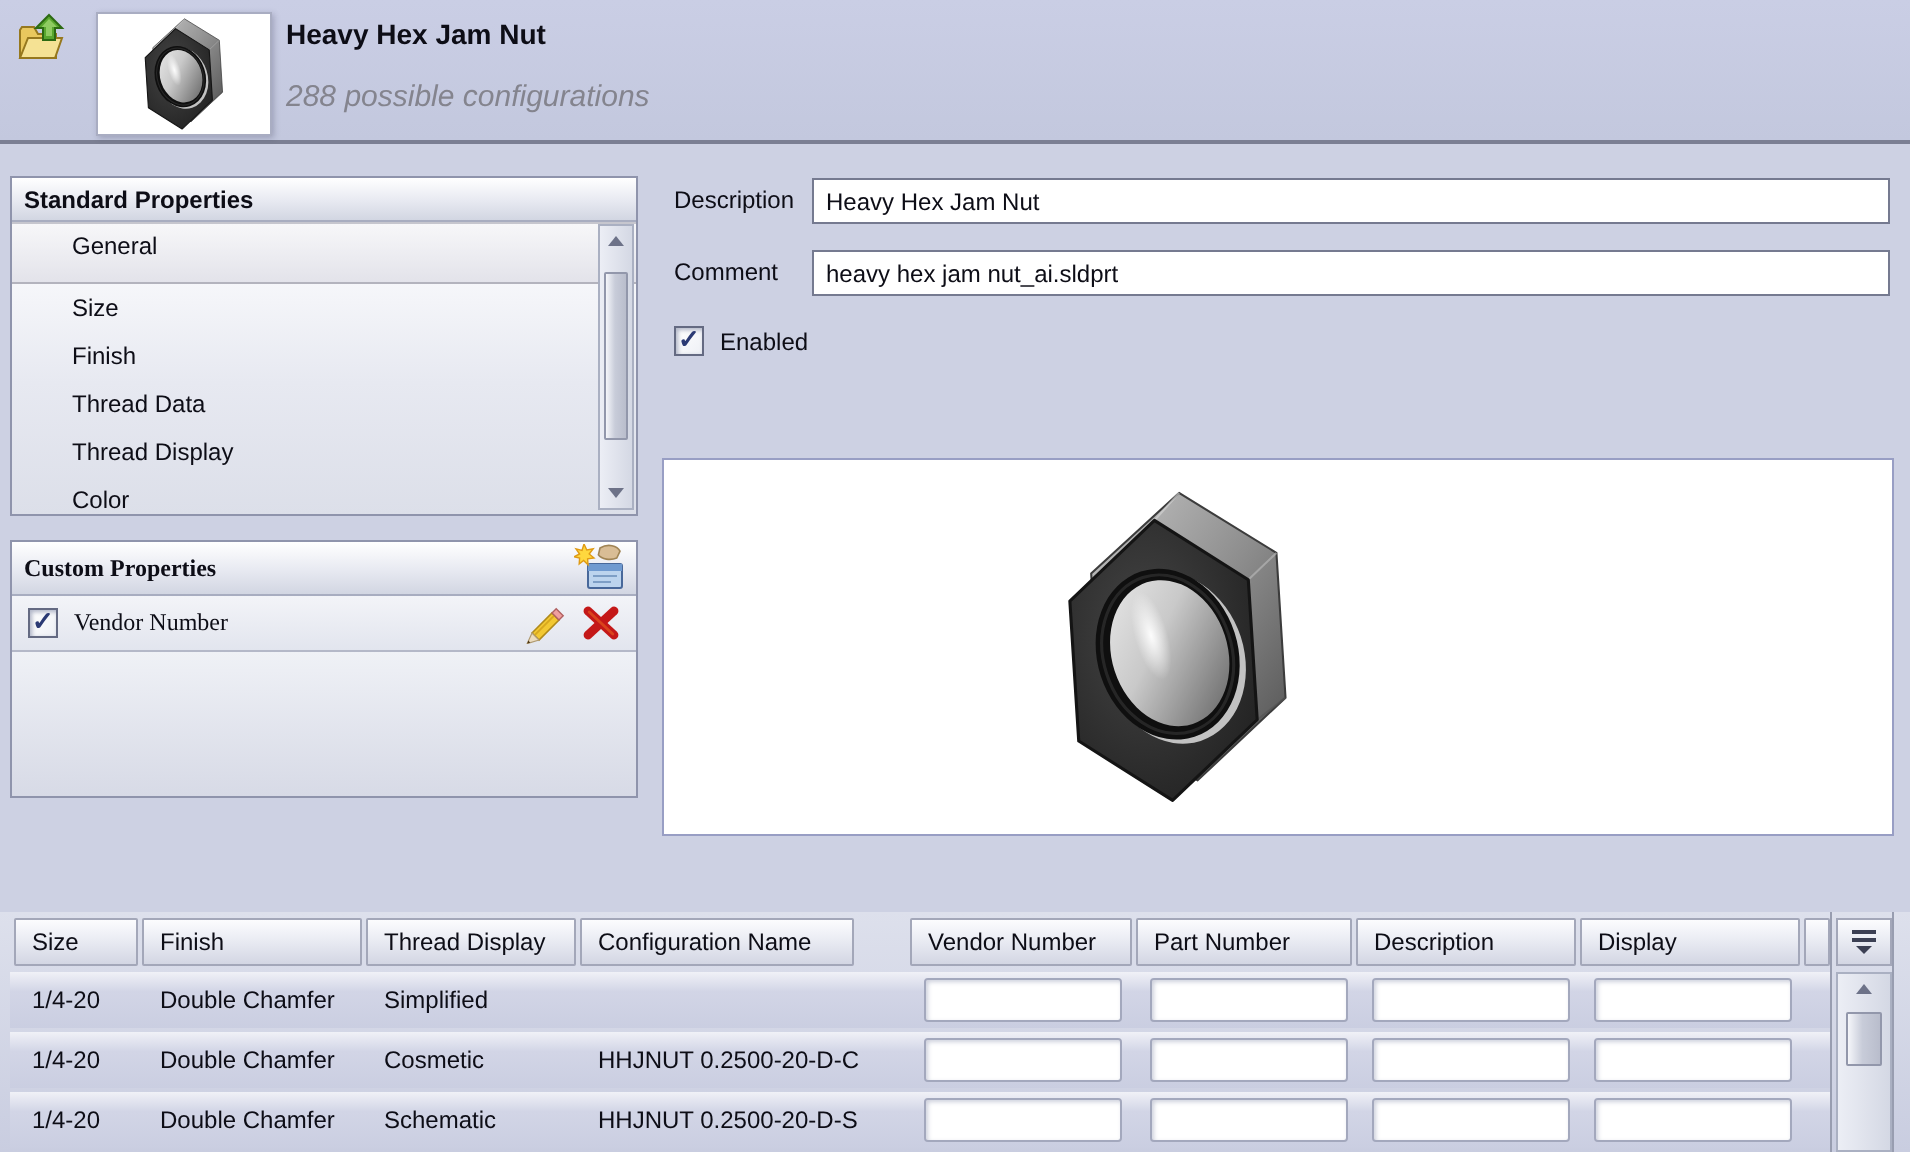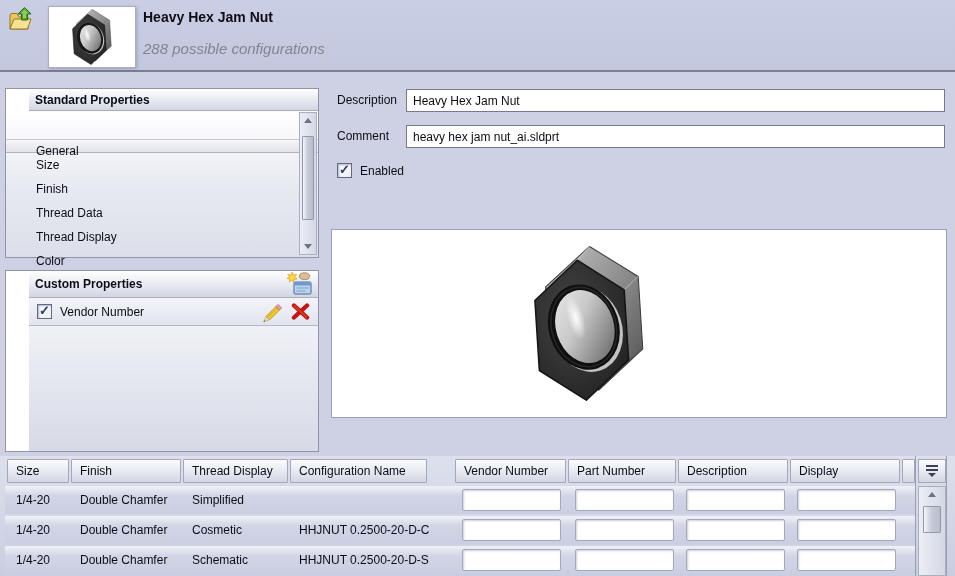--- a/index.html
+++ b/index.html
@@ -18,57 +18,57 @@
   .folder-btn { position:absolute; left:8px; top:6px; width:26px; height:27px; cursor:pointer; }
   .thumb {
     position:absolute; left:48px; top:6px; width:88px; height:62px;
     background:#fff; border:1px solid #a9adc2; box-shadow:1px 1px 3px rgba(40,40,70,.25);
     display:flex; align-items:center; justify-content:center;
   }
   .hdr-title { position:absolute; left:143px; top:9px; font-size:14px; font-weight:bold; }
   .hdr-sub   { position:absolute; left:143px; top:40px; font-size:15px; font-style:italic; color:#84848e; }
 
   
-  .panel { position:absolute; border:1px solid #8f94ac; background:#fff;padding-left:23px; }
+  .panel { position:absolute; border:1px solid #8f94ac; background:#fff; }
   .panel-hdr {
     display:flex; align-items:center;
     background:linear-gradient(180deg,#ffffff 0%,#e7e9f1 55%,#d2d6e2 100%);
     border-bottom:1px solid #a8adc0;
     font-size:12px; font-weight:bold; padding-left:6px;
   }
   .std-panel { left:5px; top:88px; width:314px; height:170px; }
   .std-panel .panel-hdr { height:22px; }
   .std-list { position:absolute; left:0; top:22px; right:0; bottom:0;
     background:linear-gradient(180deg,#ffffff 0%,#e7e9f1 55%,#dcdfe9 100%); }
   .std-item { height:24px; line-height:24px; padding-left:30px; font-size:12px; cursor:pointer; }
   .std-item.selected {
     background:linear-gradient(180deg,#f7f7f9 0%,#e3e3ea 100%);
     border-top:1px solid #c6c6ce; border-bottom:1px solid #b3b3bd;
-    height:14px; line-height:22px;margin-top:28px;
+    height:31px; line-height:22px;
   }
   
   .vscroll {
     position:absolute; width:18px;
     background:linear-gradient(90deg,#eceef5 0%,#d4d8e4 100%);
     border:1px solid #aab0c2;
   }
   .std-panel .vscroll { right:1px; top:23px; bottom:2px; }
   .sb-btn { position:absolute; left:0; width:16px; height:15px; cursor:pointer; }
   .sb-up { top:0; } .sb-down { bottom:0; }
   .tri-up, .tri-down { position:absolute; left:4px; width:0; height:0; }
   .tri-up   { top:5px;  border-left:4px solid transparent; border-right:4px solid transparent; border-bottom:5px solid #6d7288; }
   .tri-down { bottom:5px; border-left:4px solid transparent; border-right:4px solid transparent; border-top:5px solid #6d7288; }
   .sb-thumb {
     position:absolute; left:2px; right:2px;
     background:linear-gradient(90deg,#f5f6fa 0%,#c8ccd9 45%,#b9bdcc 100%);
     border:1px solid #9297ab; border-radius:1px; cursor:grab;
   }
   .std-panel .sb-thumb { top:23px; height:84px; }
 
-  .cust-panel { left:5px; top:270px; width:314px; height:182px; display:flex; flex-direction:column; }
+  .cust-panel { left:5px; top:270px; width:314px; height:129px; display:flex; flex-direction:column;font-family:Liberation Serif, serif; }
   .cust-panel .panel-hdr { height:27px; justify-content:space-between; padding-right:4px; }
   .add-btn { width:27px; height:24px; cursor:pointer; }
   .prop-row {
     height:28px; display:flex; align-items:center; gap:8px; padding:0 8px;
     background:linear-gradient(180deg,#f3f4f8 0%,#e2e5ee 100%);
     border-bottom:1px solid #b4b8c8;
   }
   .prop-row .plabel { flex:1; font-size:12px; }
   .icon-btn { cursor:pointer; display:inline-flex; }
   .cust-body { flex:1; background:linear-gradient(180deg,#eff1f6 0%,#d7dae6 100%); }

